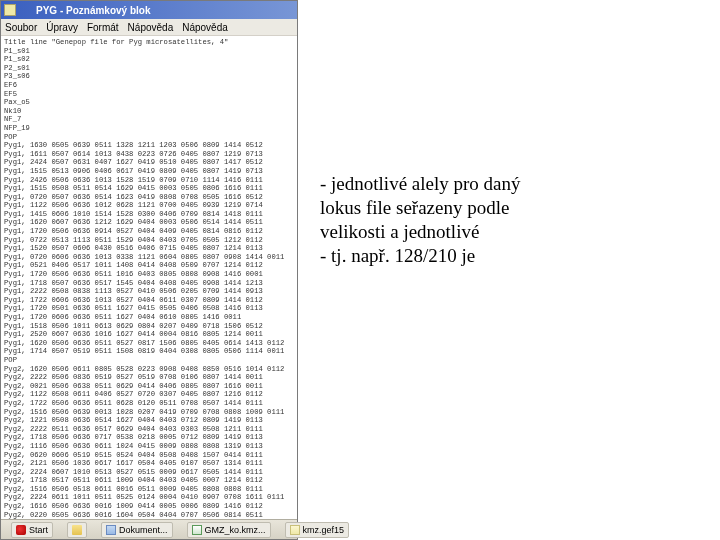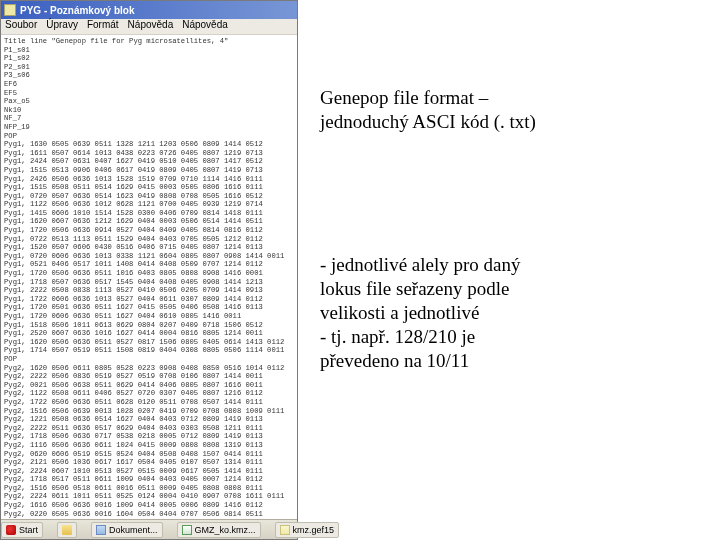--- a/index.html
+++ b/index.html
@@ -24,37 +24,37 @@
   }
   .titlebar {
     height: 18px;
     background: linear-gradient(to right, #3a5fbf, #7896d6);
     color: #fff;
     display: flex;
     align-items: center;
     padding: 0 3px;
     font-size: 10px;
     font-weight: bold;
-    gap: 4px;
+    gap: 20px;
   }
   .titlebar .app-icon {
     width: 12px;
     height: 12px;
     background: #efe9a8;
     border: 1px solid #aca26a;
   }
   .menubar {
     height: 16px;
     background: #eceae3;
     display: flex;
-    align-items: flex-start;
+    align-items: center;
     font-size: 10px;
     color: #000;
     gap: 9px;
-    padding: 0 4px;
+    padding: 8px 4px;
     border-bottom: 1px solid #d4d0c8;
   }
   .menubar span { cursor: default; }
   .editor-content {
     flex: 1;
     background: #fff;
     overflow: hidden;
     padding: 2px 3px;
     font-family: "Courier New", monospace;
     font-size: 7.2px;
@@ -63,21 +63,21 @@
     white-space: pre;
     position: relative;
   }
   .editor-content .row { display: block; height: 8.6px; }
   .taskbar {
     height: 20px;
     background: linear-gradient(to bottom, #e8e5da, #d6d2c5);
     border-top: 1px solid #b0ada0;
     display: flex;
     align-items: center;
-    padding: 0 0;
+    padding: 0 10px;
     gap: 14px;
     font-size: 9px;
   }
   .tb-btn {
     height: 16px;
     padding: 0 4px;
     background: #eceae3;
     border: 1px solid #bfbcb0;
     display: flex;
     align-items: center;
@@ -97,21 +97,21 @@
   .right-pane {
     position: absolute;
     left: 320px;
     top: 86px;
     width: 380px;
     font-family: Georgia, "Times New Roman", serif;
     font-size: 19px;
     line-height: 24px;
     color: #000;
   }
-  .right-pane .block2 { margin-top: 119px; }
+  .right-pane .block2 { margin-top: 86px; }
 </style>
 </head>
 <body>
 
 <div class="editor-window">
   <div class="titlebar">
     <span class="app-icon"></span>
     <span>PYG - Poznámkový blok</span>
   </div>
   <div class="menubar">
@@ -139,24 +139,19 @@
       <span>GMZ_ko.kmz...</span>
     </div>
     <div class="tb-btn">
       <span class="tb-icon ic-note"></span>
       <span>kmz.gef15</span>
     </div>
   </div>
 </div>
 
 <div class="right-pane">
-  <div class="block1">
-    <div>Genepop file format –</div>
-    <div>jednoduchý ASCI kód (. txt)</div>
-  </div>
   <div class="block2">
     <div>- jednotlivé alely pro daný</div>
     <div>lokus file seřazeny podle</div>
     <div>velikosti a jednotlivé</div>
     <div>- tj. např. 128/210 je</div>
-    <div>převedeno na 10/11</div>
   </div>
 </div>
 
 </body></html>

